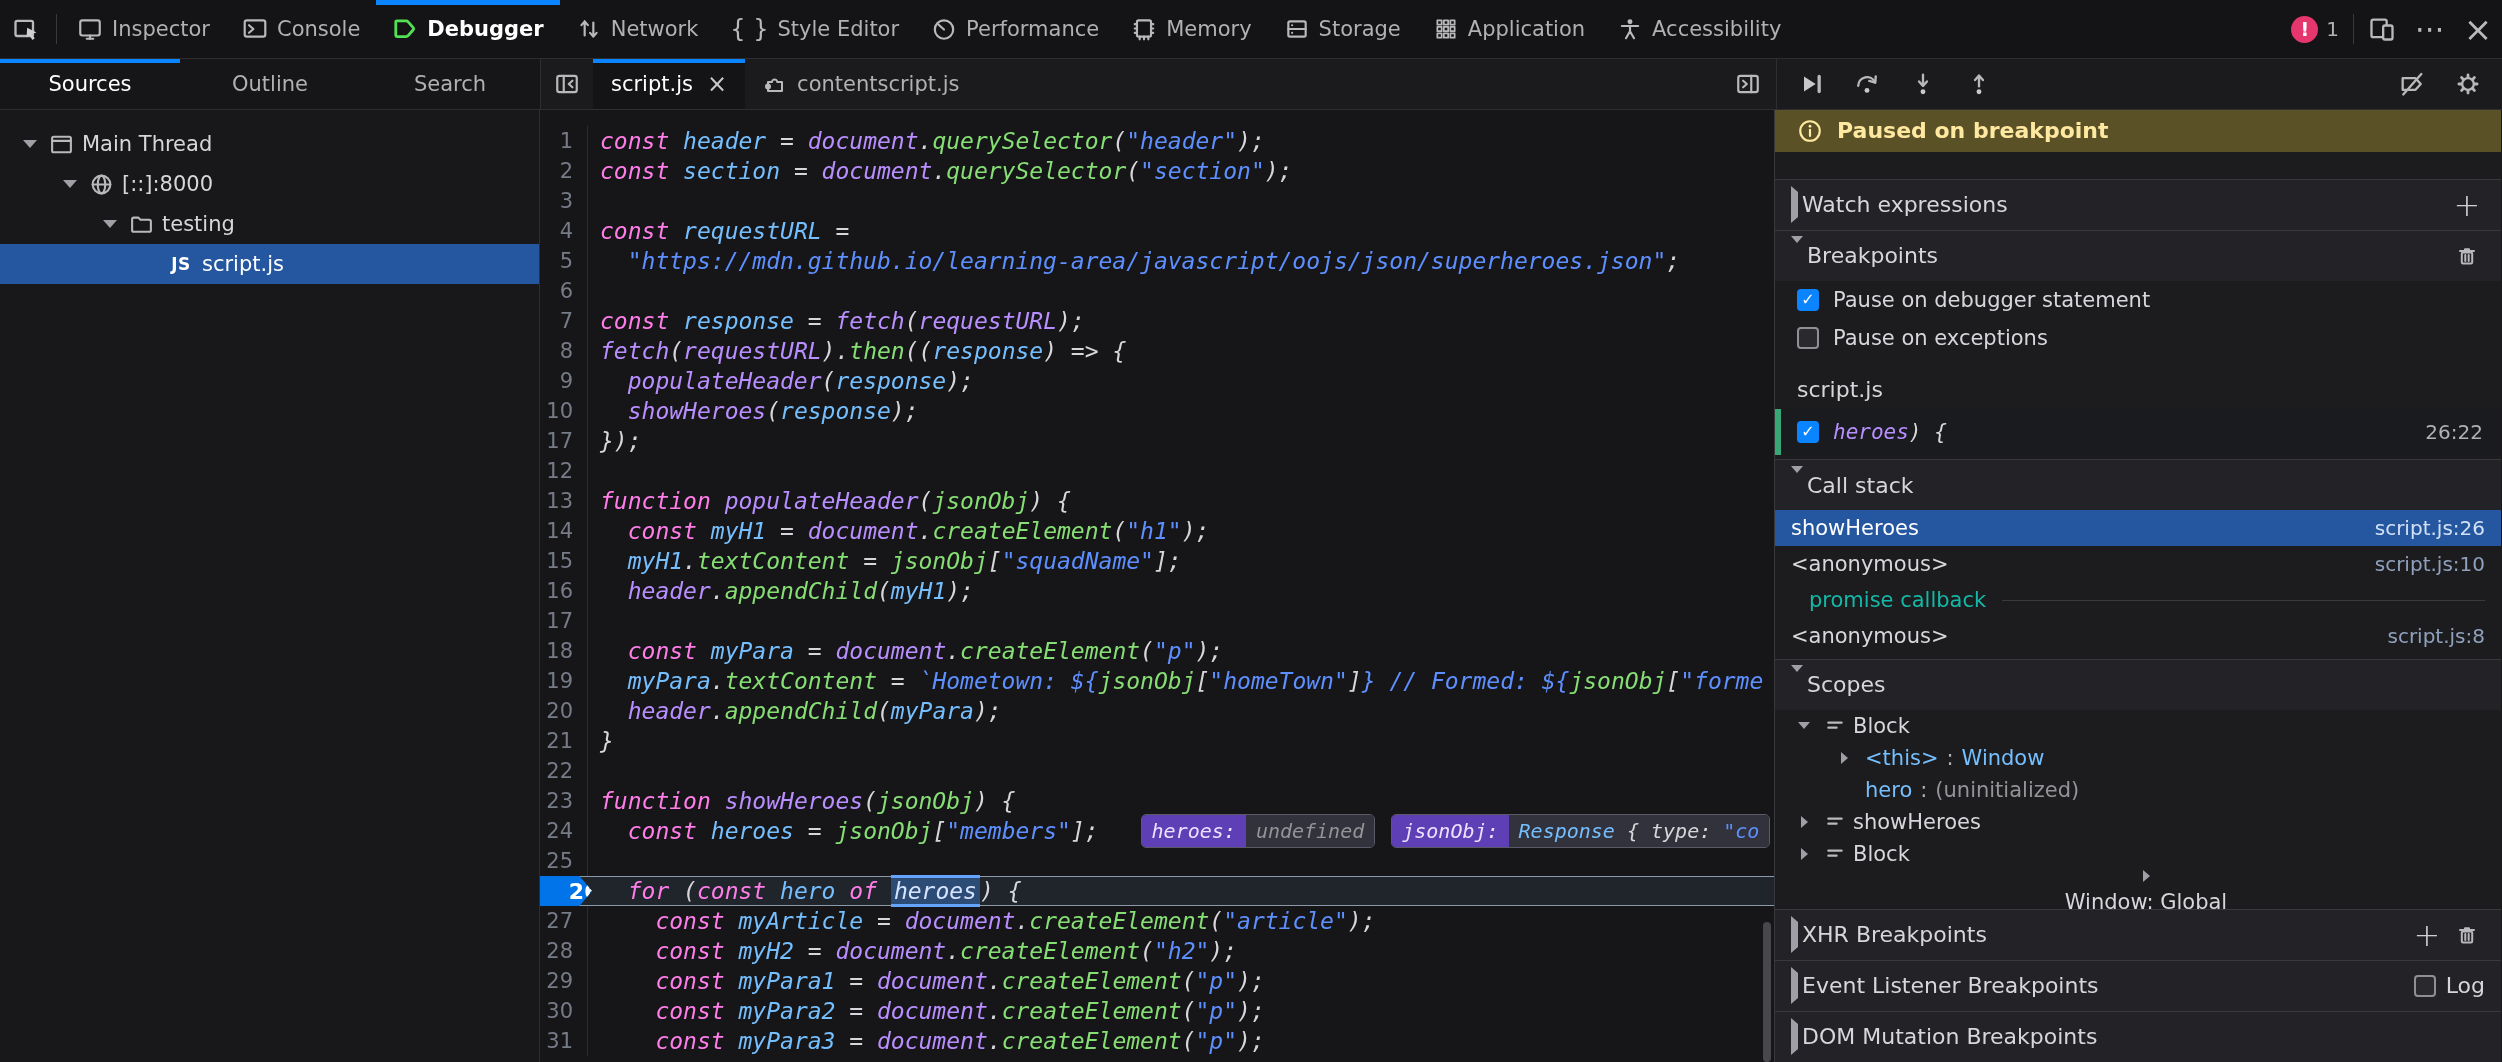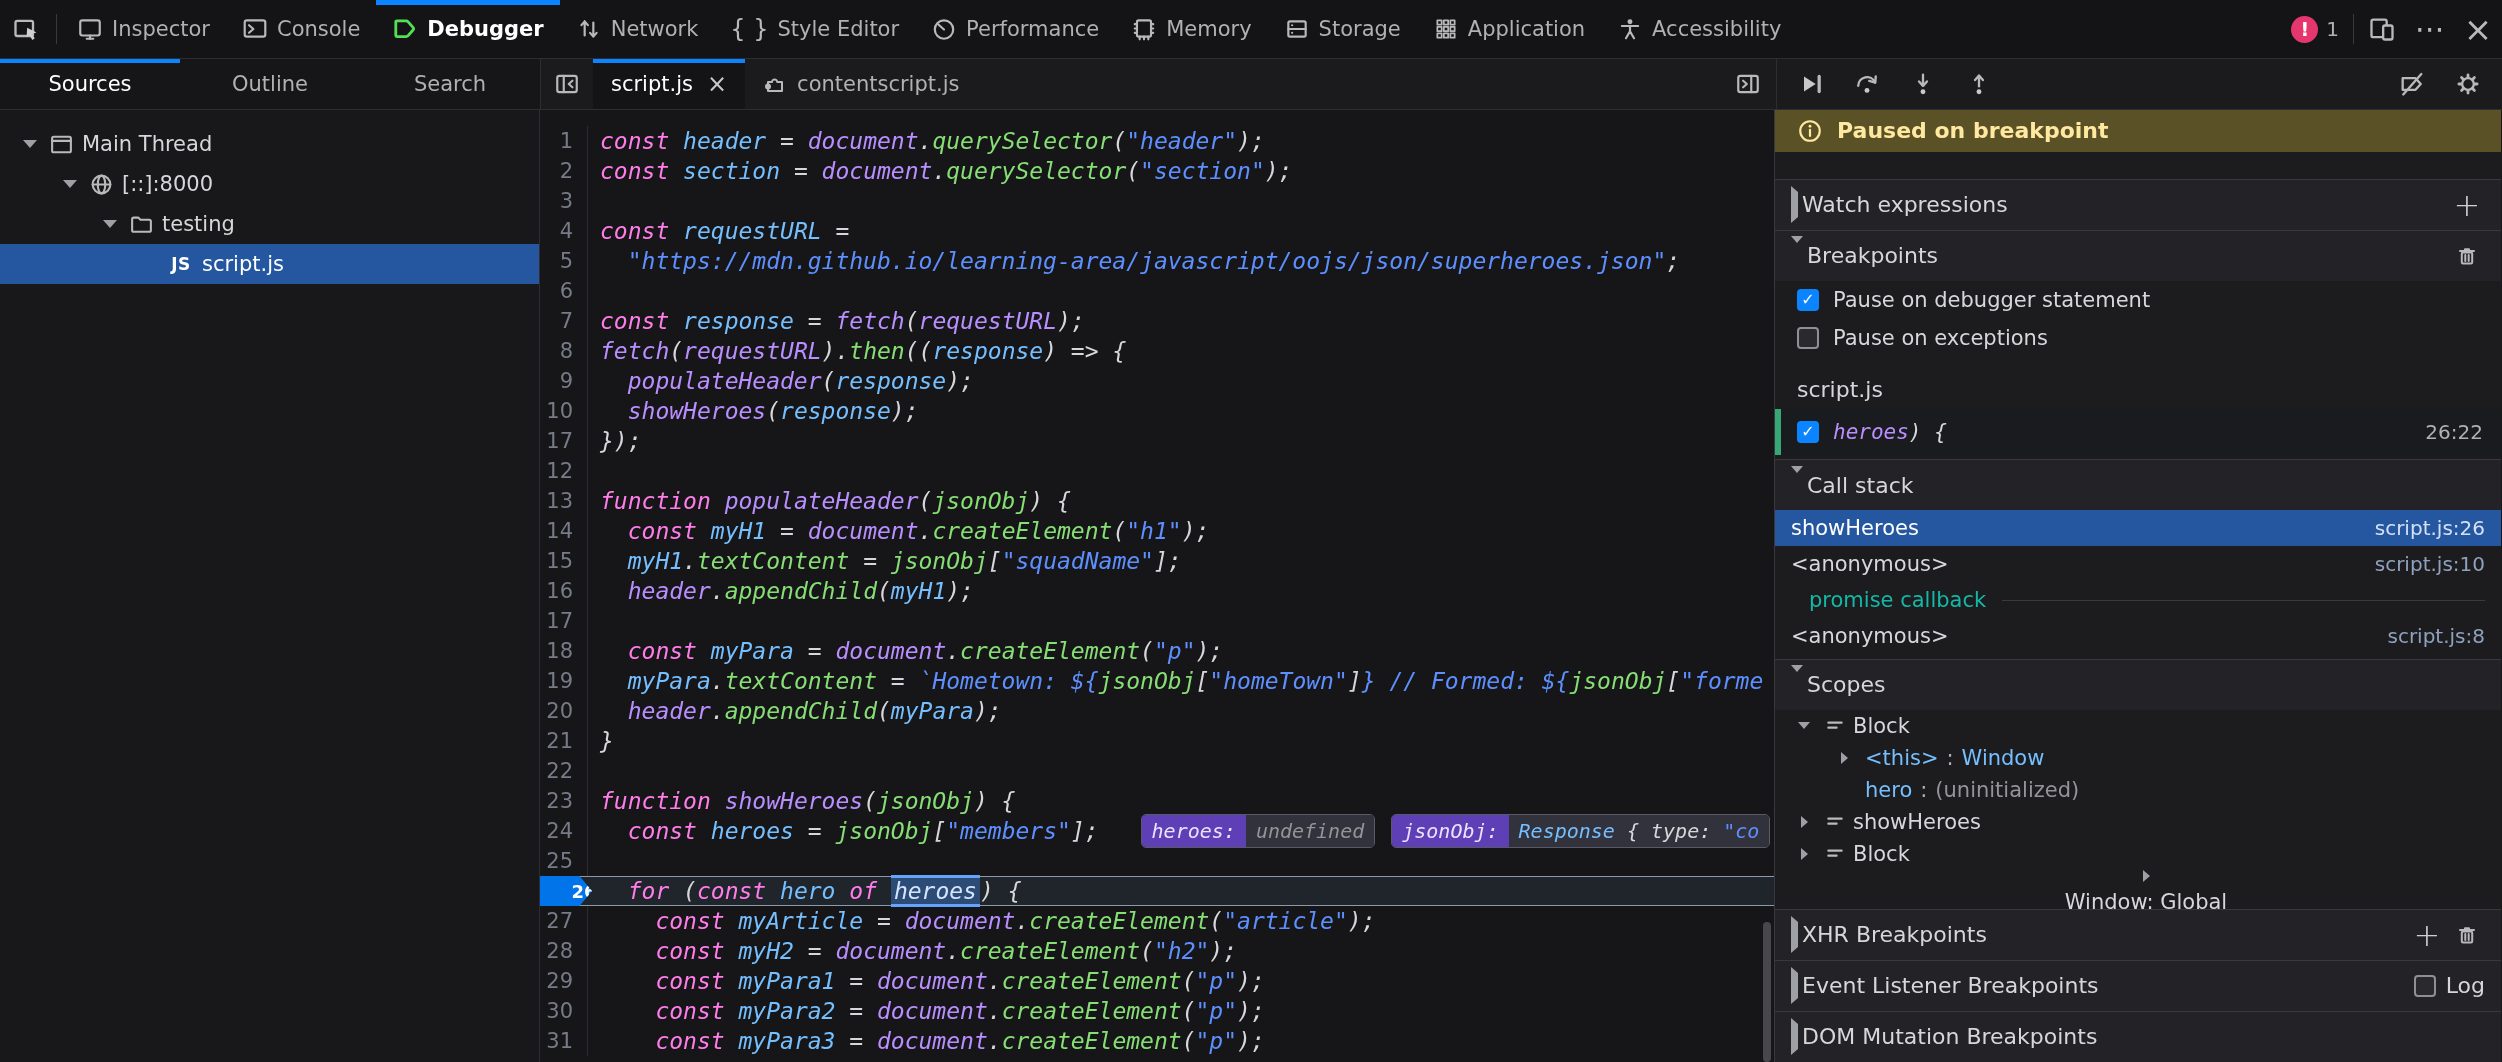--- a/index.html
+++ b/index.html
@@ -52,21 +52,21 @@
   .cright{width:0;height:0;border-top:7px solid transparent;border-bottom:7px solid transparent;border-left:8px solid #9fa0a6;}
   
   #editor{position:relative;width:1234px;background:#161619;overflow:hidden;padding-top:16px;box-sizing:border-box;}
   .cl{display:flex;align-items:center;height:30px;white-space:pre;}
   .ln{width:48px;flex:none;text-align:right;padding-right:14px;box-sizing:border-box;color:#767b87;
       font-size:21px;align-self:stretch;display:flex;align-items:center;justify-content:flex-end;
       border-right:1px solid #2b2b30;}
   .ct{padding-left:12px;font-size:23px;display:flex;align-items:center;}
   .cl.paused{background:rgba(130,165,210,.10);box-shadow:inset 0 1px 0 #8b99a9,inset 0 -1px 0 #8b99a9;}
   .cl.paused .ln{border-right-color:transparent;padding:0;}
-  .pflag{width:48px;height:30px;background:#0074e8;color:#fff;font-size:18px;font-weight:bold;
+  .pflag{width:48px;height:30px;background:#0074e8;color:#fff;font-size:22px;font-weight:bold;
          display:flex;align-items:center;justify-content:center;
          clip-path:polygon(0 0,76% 0,100% 50%,76% 100%,0 100%);padding-right:8px;box-sizing:border-box;padding-left:44px;}
   .c-k{color:var(--c-k);} .c-d{color:var(--c-d);} .c-v{color:var(--c-v);}
   .c-f{color:var(--c-f);} .c-s{color:var(--c-s);} .c-p{color:var(--c-p);}
   .tok-box{background:#2c4c76;border-top:3px solid #64a4ff;border-bottom:3px solid #64a4ff;
            padding:0 3px;color:#d5e4ff;}
   .ibadge{display:inline-flex;align-items:stretch;height:32px;border:1px solid #5a5a66;border-radius:5px;
           overflow:hidden;font-family:"DejaVu Sans Mono","Liberation Mono",monospace;font-size:20px;flex:none;}
   .ibadge .lb{background:#5e3fb5;color:#ece2ff;padding:0 10px;display:flex;align-items:center;}
   .ibadge .vl{background:#32323c;padding:0 10px;display:flex;align-items:center;gap:0;white-space:pre;}

